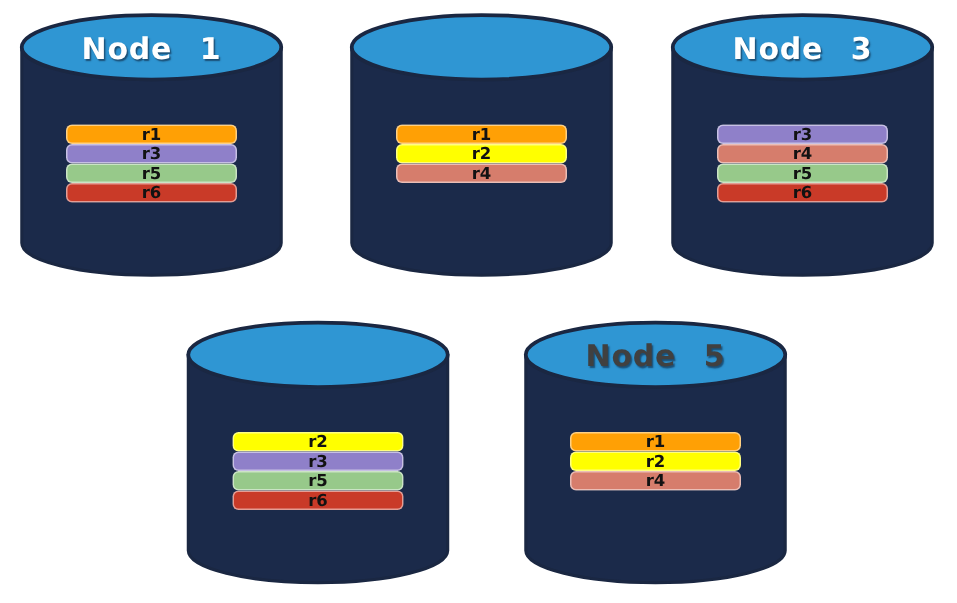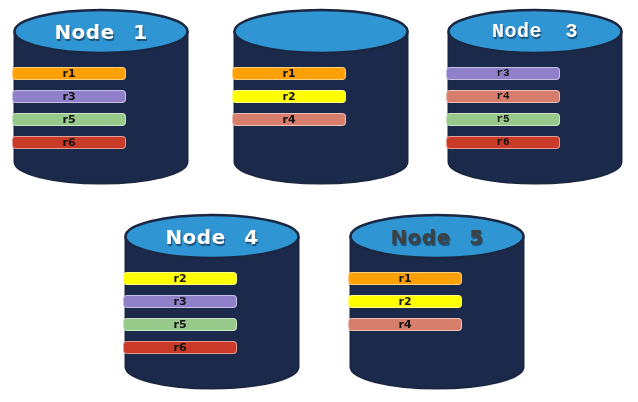--- a/index.html
+++ b/index.html
@@ -21,23 +21,22 @@
     display: flex; align-items: center; justify-content: center;
     font-size: 20px;
     font-weight: bold;
     letter-spacing: 0.5px;
     word-spacing: 11px;
     text-shadow: 1px 1.5px 1px rgba(10, 20, 40, 0.55);
     user-select: none;
   }
   .bars {
     position: absolute;
-    top: 59px; left: 0; right: 0;
-    display: flex; flex-direction: column; align-items: flex-start;
-    gap: 10px;
+    top: 75px; left: 0; right: 0;
+    display: flex; flex-direction: column; align-items: center;
   }
   .bar {
     width: 114px; height: 13px;
     box-sizing: border-box;
     border: 1px solid rgba(255, 255, 255, 0.5);
     border-radius: 4px;
     display: flex; align-items: center; justify-content: center;
     font-size: 11px;
     font-weight: bold;
     line-height: 1;
@@ -67,40 +66,39 @@
       <path class="cyl-body" d="M2.5,24 L2.5,154 A86.5,21.5 0 0 0 175.5,154 L175.5,24 Z" style="fill: rgb(27, 42, 74); stroke: rgb(26, 39, 66);"></path>
       <ellipse class="cyl-top" cx="89" cy="23.5" rx="86.5" ry="21.5" style="fill: rgb(47, 150, 211); stroke: rgb(26, 39, 66);"></ellipse>
     </svg>
     <div class="bars">
       <div class="bar" style="background-color: rgb(255, 160, 5); color: rgb(18, 18, 18);">r1</div>
       <div class="bar" style="background-color: rgb(255, 255, 0); color: rgb(18, 18, 18);">r2</div>
       <div class="bar" style="background-color: rgb(214, 125, 108); color: rgb(18, 18, 18);">r4</div>
     </div>
   </div>
 
-  <div class="node" style="left:446px; top:8px;font-family:Liberation Mono, monospace;">
+  <div class="node" style="left:446px; top:8px;">
     <svg width="178" height="178" viewBox="0 0 178 178">
       <path class="cyl-body" d="M2.5,24 L2.5,154 A86.5,21.5 0 0 0 175.5,154 L175.5,24 Z" style="fill: rgb(27, 42, 74); stroke: rgb(26, 39, 66);"></path>
       <ellipse class="cyl-top" cx="89" cy="23.5" rx="86.5" ry="21.5" style="fill: rgb(47, 150, 211); stroke: rgb(26, 39, 66);"></ellipse>
     </svg>
     <div class="node-title" style="color: rgb(255, 255, 255);">Node 3</div>
     <div class="bars">
       <div class="bar" style="background-color: rgb(143, 128, 201); color: rgb(18, 18, 18);">r3</div>
       <div class="bar" style="background-color: rgb(214, 125, 108); color: rgb(18, 18, 18);">r4</div>
       <div class="bar" style="background-color: rgb(151, 201, 138); color: rgb(18, 18, 18);">r5</div>
       <div class="bar" style="background-color: rgb(201, 58, 40); color: rgb(18, 18, 18);">r6</div>
     </div>
   </div>
 
   <div class="node" style="left:123px; top:213px;">
     <svg width="178" height="178" viewBox="0 0 178 178">
       <path class="cyl-body" d="M2.5,24 L2.5,154 A86.5,21.5 0 0 0 175.5,154 L175.5,24 Z" style="fill: rgb(27, 42, 74); stroke: rgb(26, 39, 66);"></path>
       <ellipse class="cyl-top" cx="89" cy="23.5" rx="86.5" ry="21.5" style="fill: rgb(47, 150, 211); stroke: rgb(26, 39, 66);"></ellipse>
     </svg>
-    <div class="node-title" style="color: rgb(255, 255, 255);">Node 4</div>
     <div class="bars">
       <div class="bar" style="background-color: rgb(255, 255, 0); color: rgb(18, 18, 18);">r2</div>
       <div class="bar" style="background-color: rgb(143, 128, 201); color: rgb(18, 18, 18);">r3</div>
       <div class="bar" style="background-color: rgb(151, 201, 138); color: rgb(18, 18, 18);">r5</div>
       <div class="bar" style="background-color: rgb(201, 58, 40); color: rgb(18, 18, 18);">r6</div>
     </div>
   </div>
 
   <div class="node" style="left:348px; top:213px;">
     <svg width="178" height="178" viewBox="0 0 178 178">

